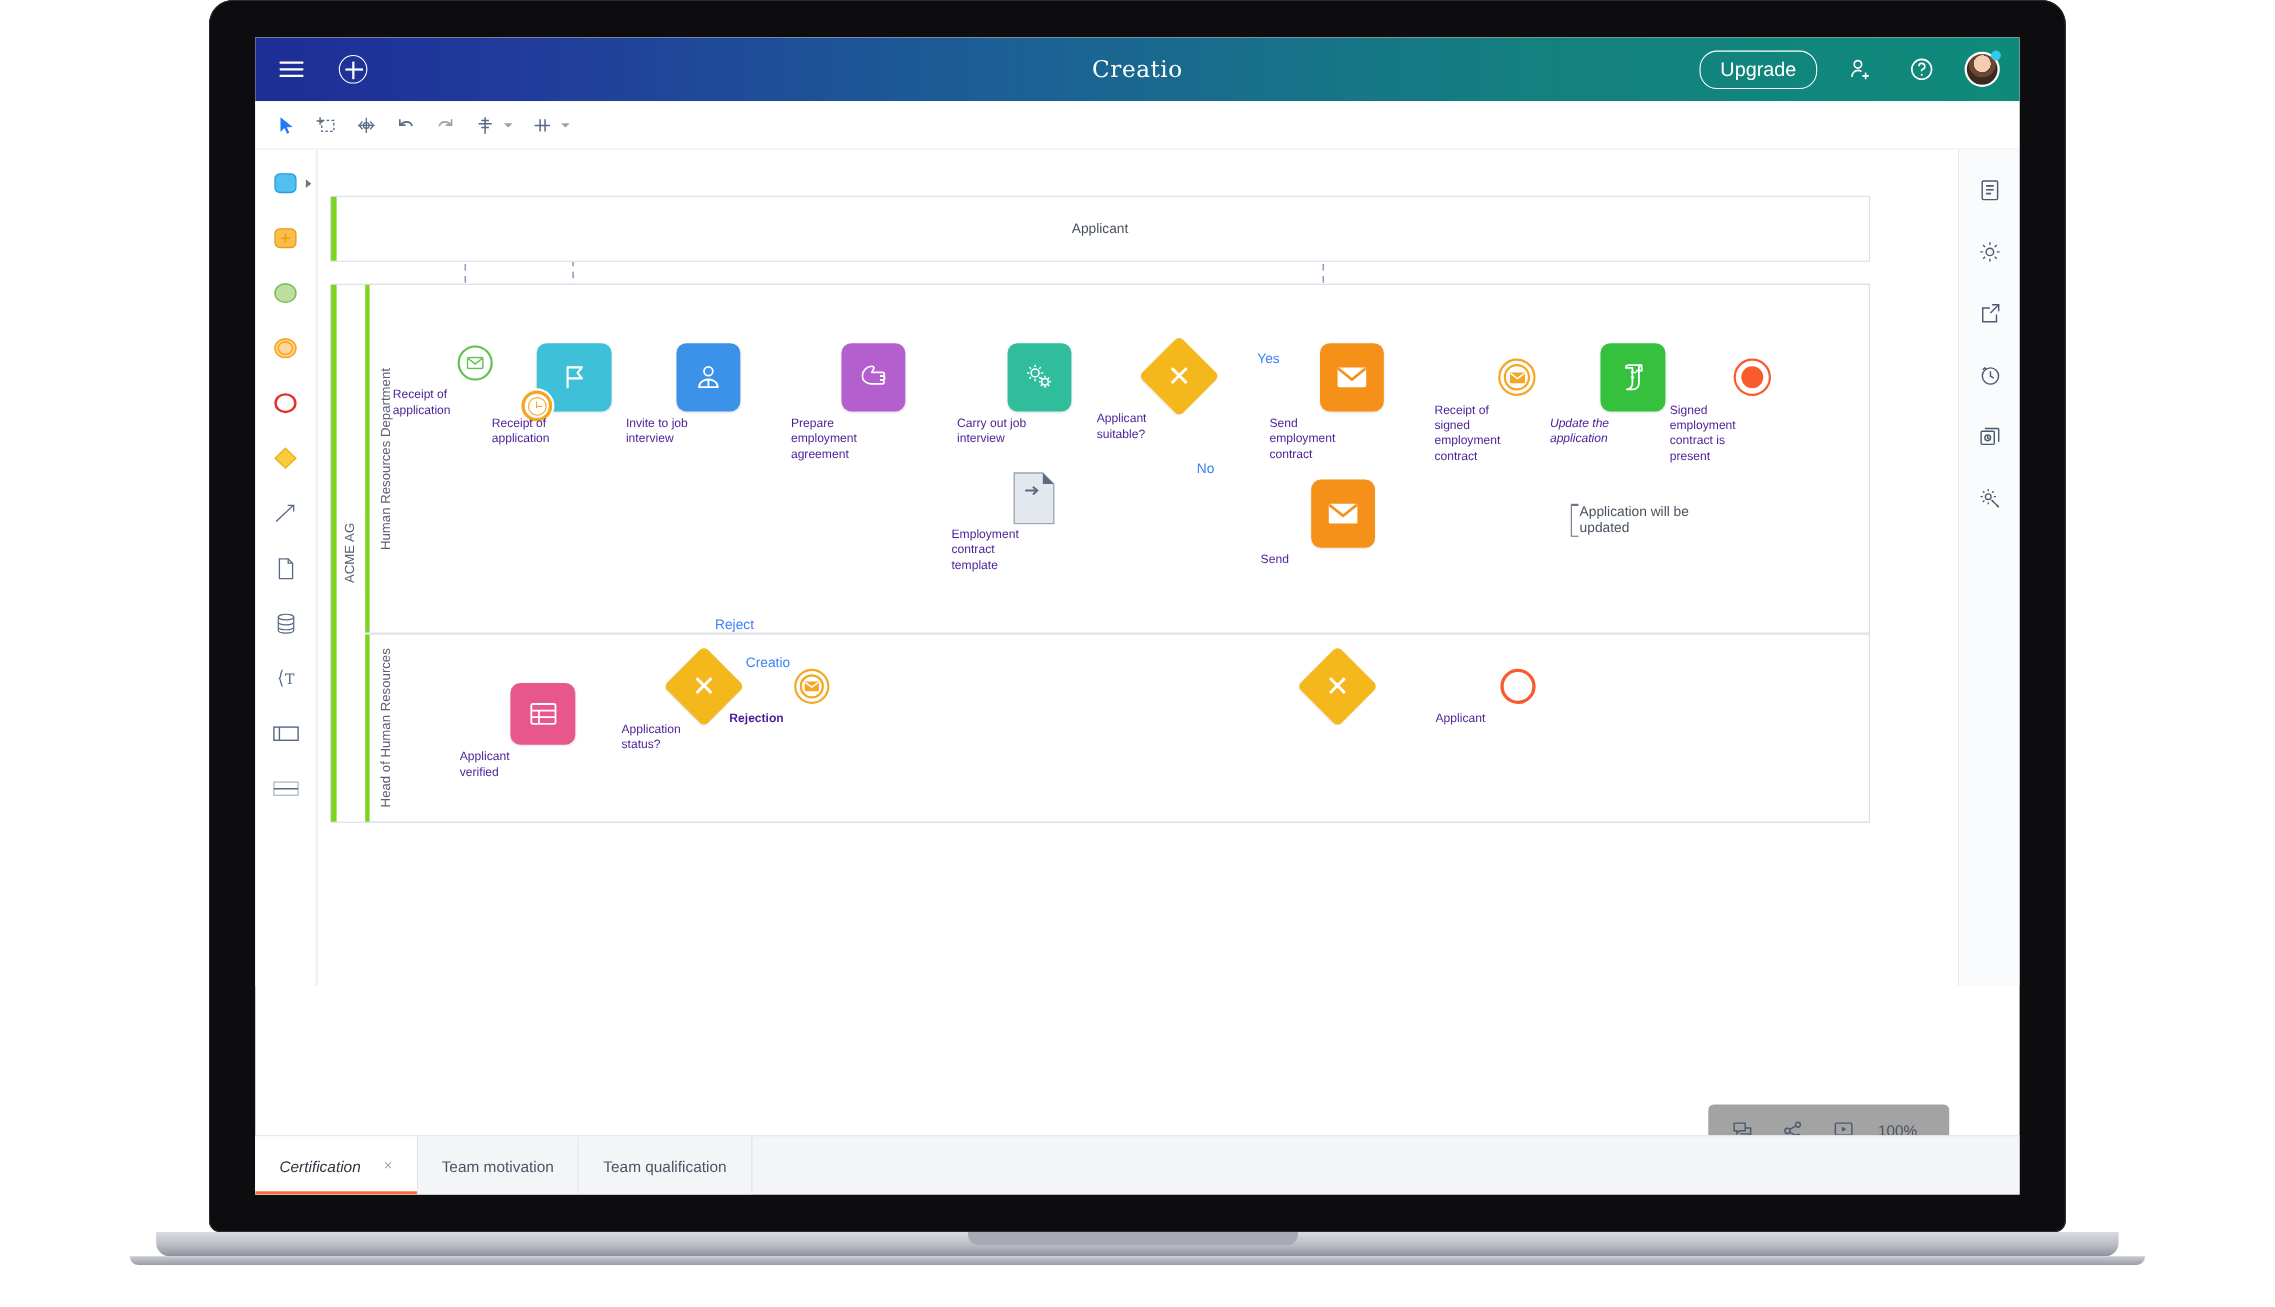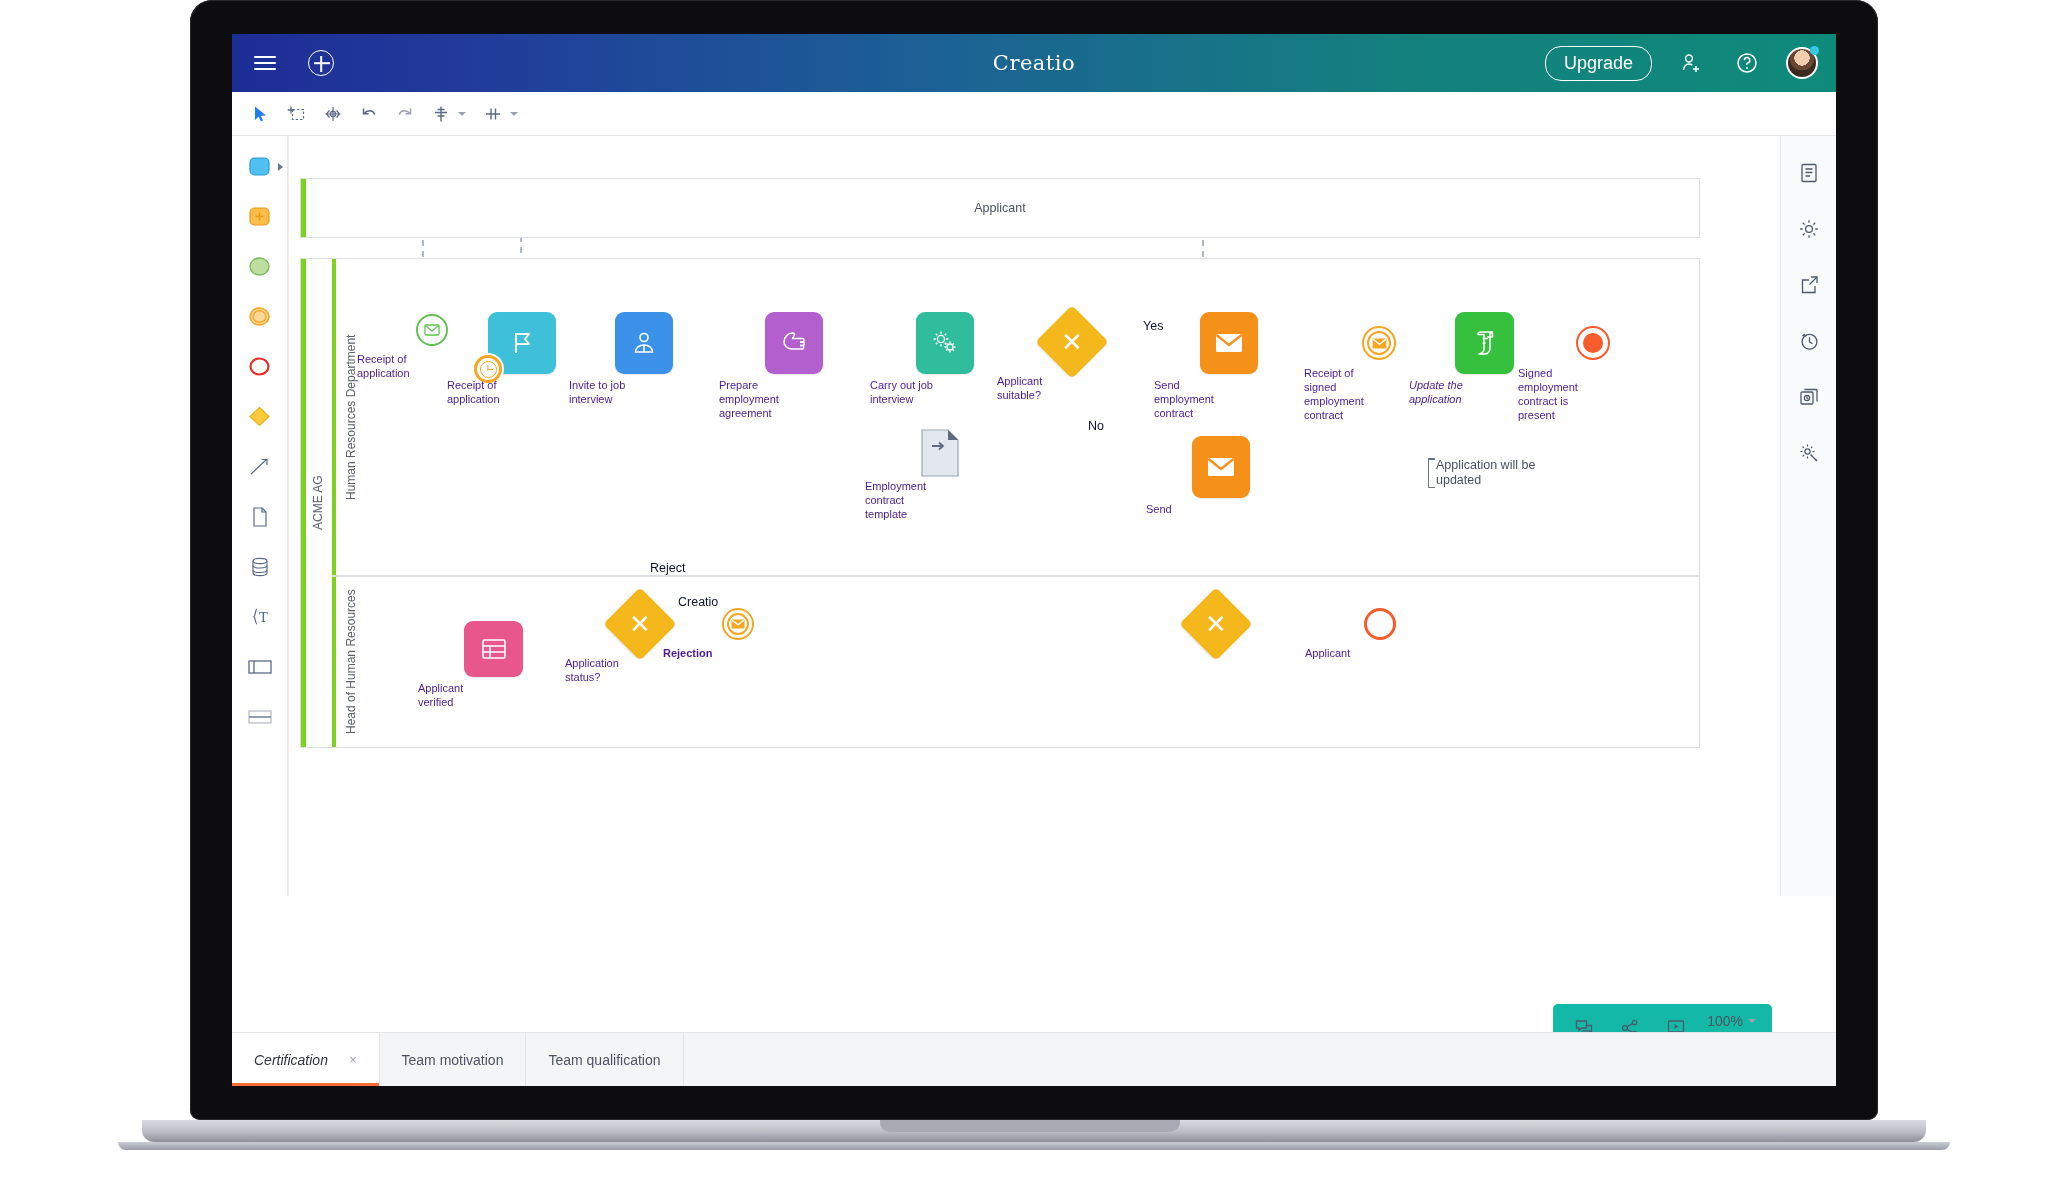--- a/index.html
+++ b/index.html
@@ -116,22 +116,22 @@
   .rail{
     position:absolute; right:0; top:102px; width:56px; height:760px;
     background:#fafbfc; border-left:1px solid #e7e9ec;
     display:flex; flex-direction:column; align-items:center; padding-top:22px; gap:26px;
   }
   .rail-ic{ width:30px;height:30px;display:flex;align-items:center;justify-content:center;cursor:pointer;}
 
   
   .zoombar{
     position:absolute; right:64px; bottom:34px;
-    background:#14b8a6; border-radius:5px;
-    display:flex; align-items:flex-start; gap:16px; padding:9px 16px;
+    background:#a3a3a3; border-radius:5px;
+    display:flex; align-items:center; gap:16px; padding:9px 16px;
   }
   .zoomval{ font-size:14px; color:#4c5463; display:flex;align-items:center;gap:5px;cursor:pointer;}
 
   
   .tabbar{
     position:absolute; left:0; bottom:0; width:1604px; height:54px;
     background:#f4f5f7; border-top:1px solid #e2e4e8;
     display:flex; align-items:stretch;
   }
   .tab{
@@ -179,21 +179,21 @@
   .ev{
     border-radius:50%; background:#fff; display:flex;align-items:center;justify-content:center;
     cursor:pointer;
   }
   .gw{
     transform:rotate(45deg); border-radius:5px; background:#F5B81C;
     display:flex;align-items:center;justify-content:center; cursor:pointer;
     box-shadow:0 1px 2px rgba(0,0,0,.10);
   }
   .gw-x{ transform:rotate(-45deg); color:#fff; font-size:26px; font-weight:300; line-height:1;}
-  .flowlbl{ position:absolute; font-size:12.5px; color:#0f172a; }
+  .flowlbl{ position:absolute; font-size:12.5px; color:#3b82f6; }
   .annot{ position:absolute; font-size:12.5px; line-height:15px; color:#4a5260; padding-left:7px;
           border-left:1.5px solid #6d7683; }
   .annot:before, .annot:after{ content:""; position:absolute; left:0; width:6px; height:1.5px; background:#6d7683;}
   .annot:before{ top:0; } .annot:after{ bottom:0; }
 </style>
 </head>
 <body>
 
 <div id="laptop">
   <div class="bezel"></div>

